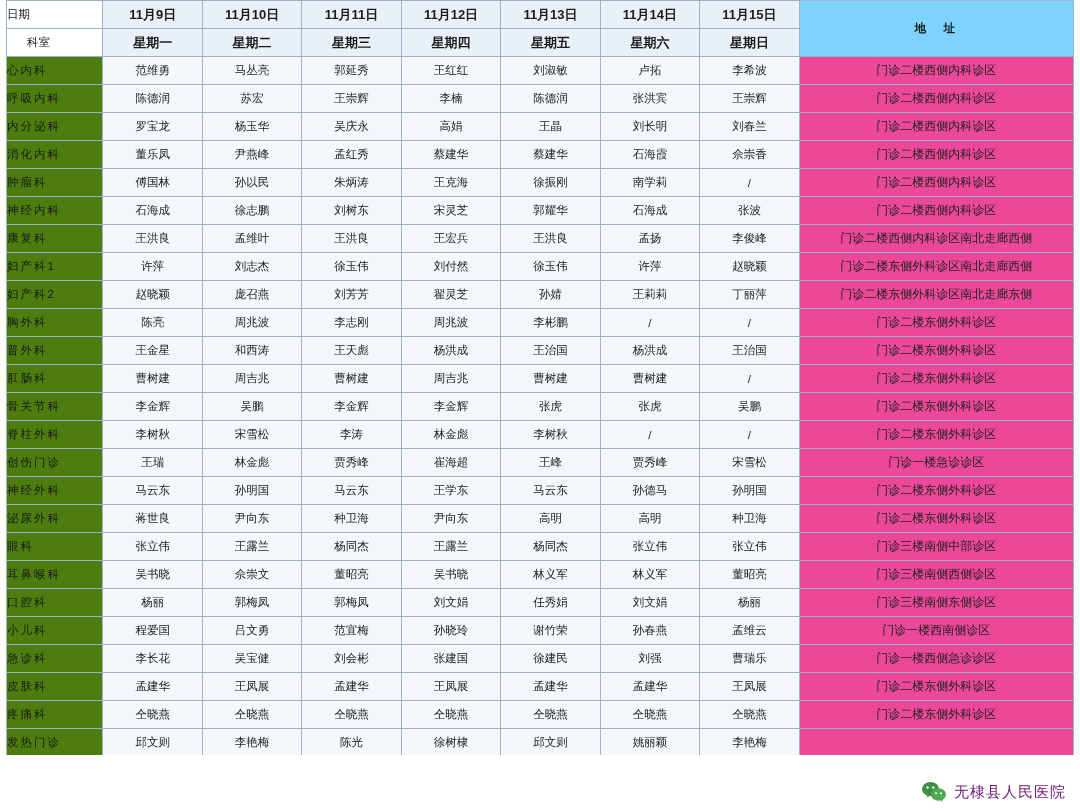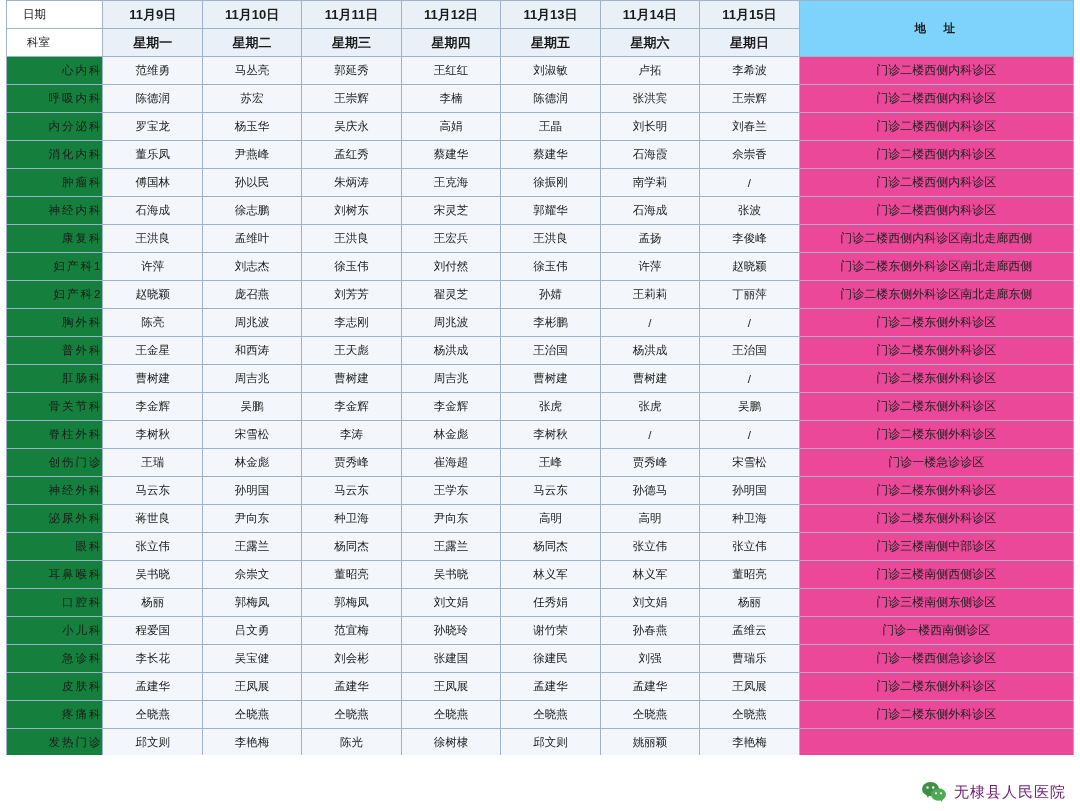--- a/index.html
+++ b/index.html
@@ -46,34 +46,34 @@
     vertical-align: middle;
     padding: 0;
     height: 27px;
     background: #f3f6fa;
     color: #1a1a1a;
     font-weight: normal;
     overflow: hidden;
     white-space: nowrap;
   }
   table.schedule td.dept {
-    background: #15803d;
-    text-align: right;
+    background: #4d7c0f;
+    text-align: left;
     letter-spacing: 2px;
   }
   table.schedule td.head-date,
   table.schedule td.head-week {
     background: #eaf0f7;
     font-weight: bold;
     font-size: 13px;
   }
   table.schedule td.corner-top {
     background: #ffffff;
     text-align: left;
-    padding-left: 16px;
+    padding-left: 0;
     font-weight: normal;
   }
   table.schedule td.corner-bottom {
     background: #ffffff;
     text-align: left;
     padding-left: 20px;
     font-weight: normal;
   }
   table.schedule td.addr-head {
     background: #7dd3fc;

